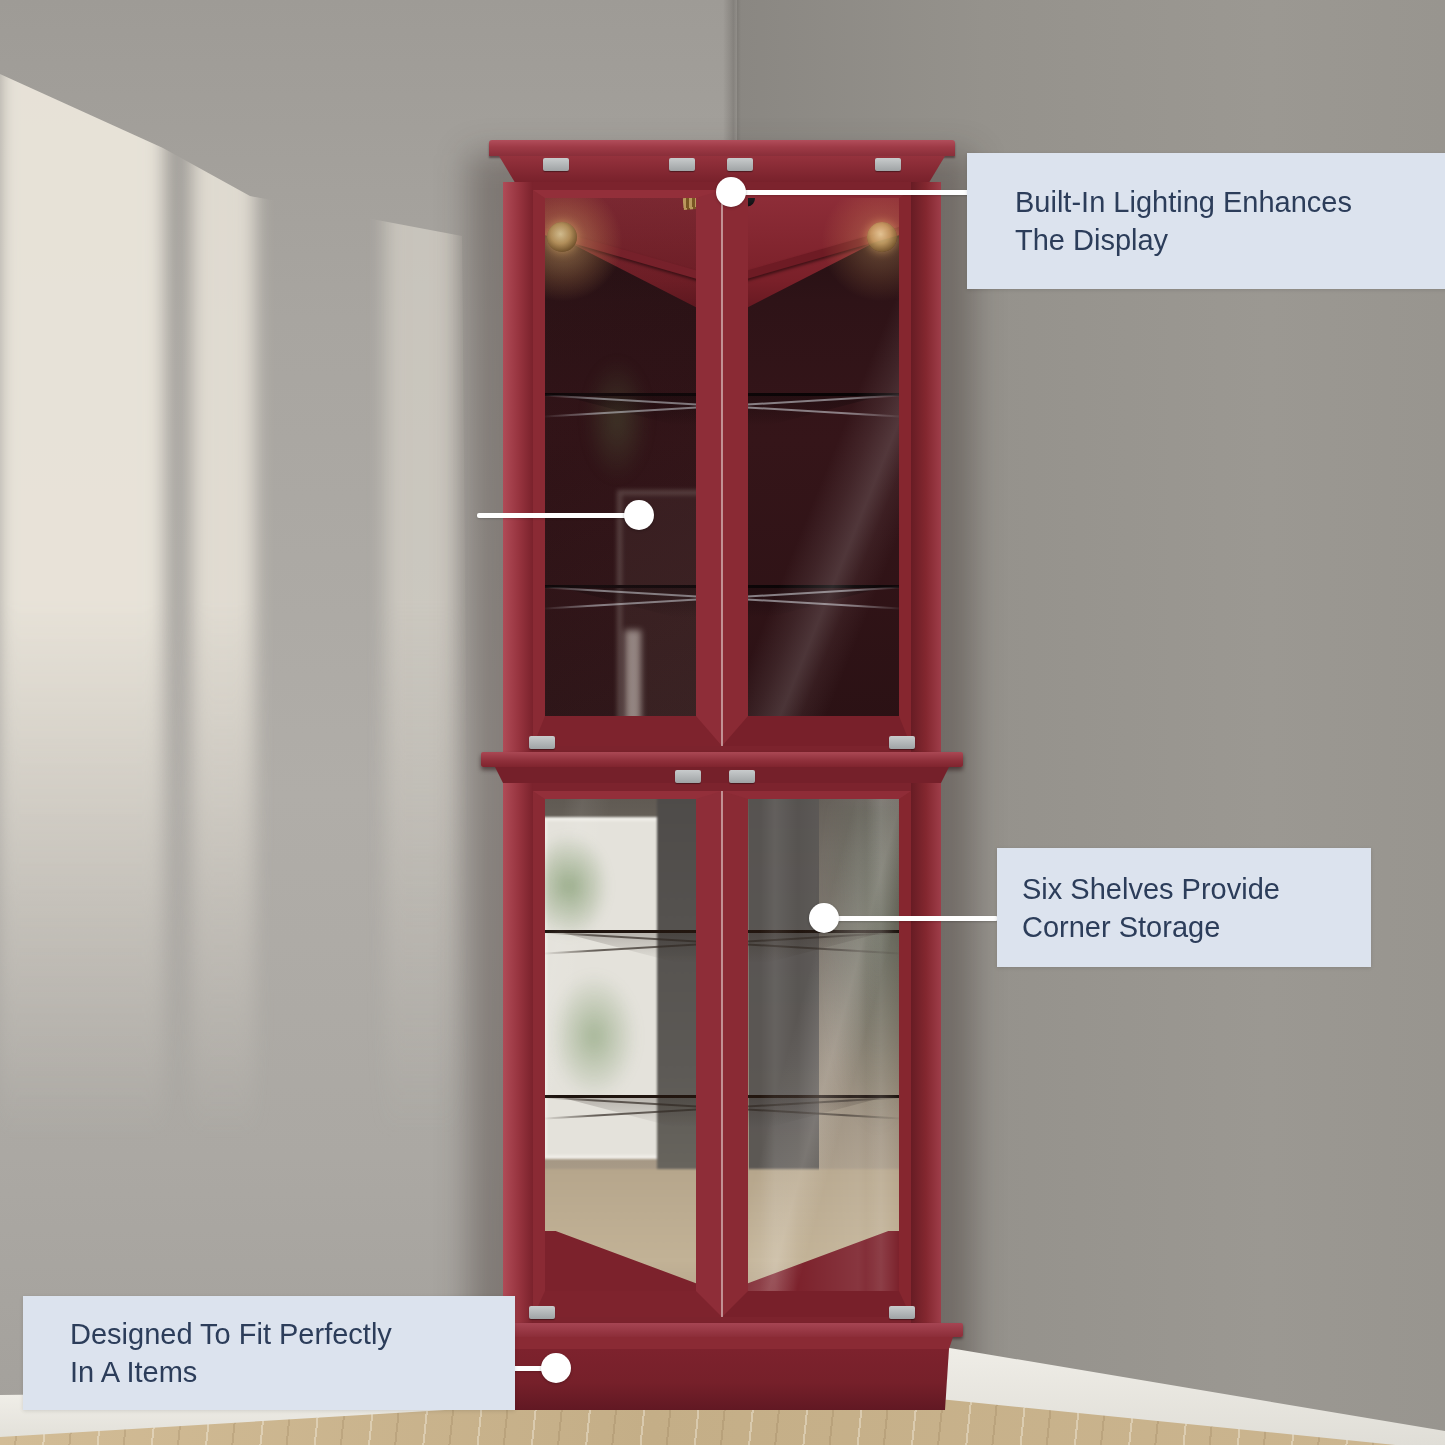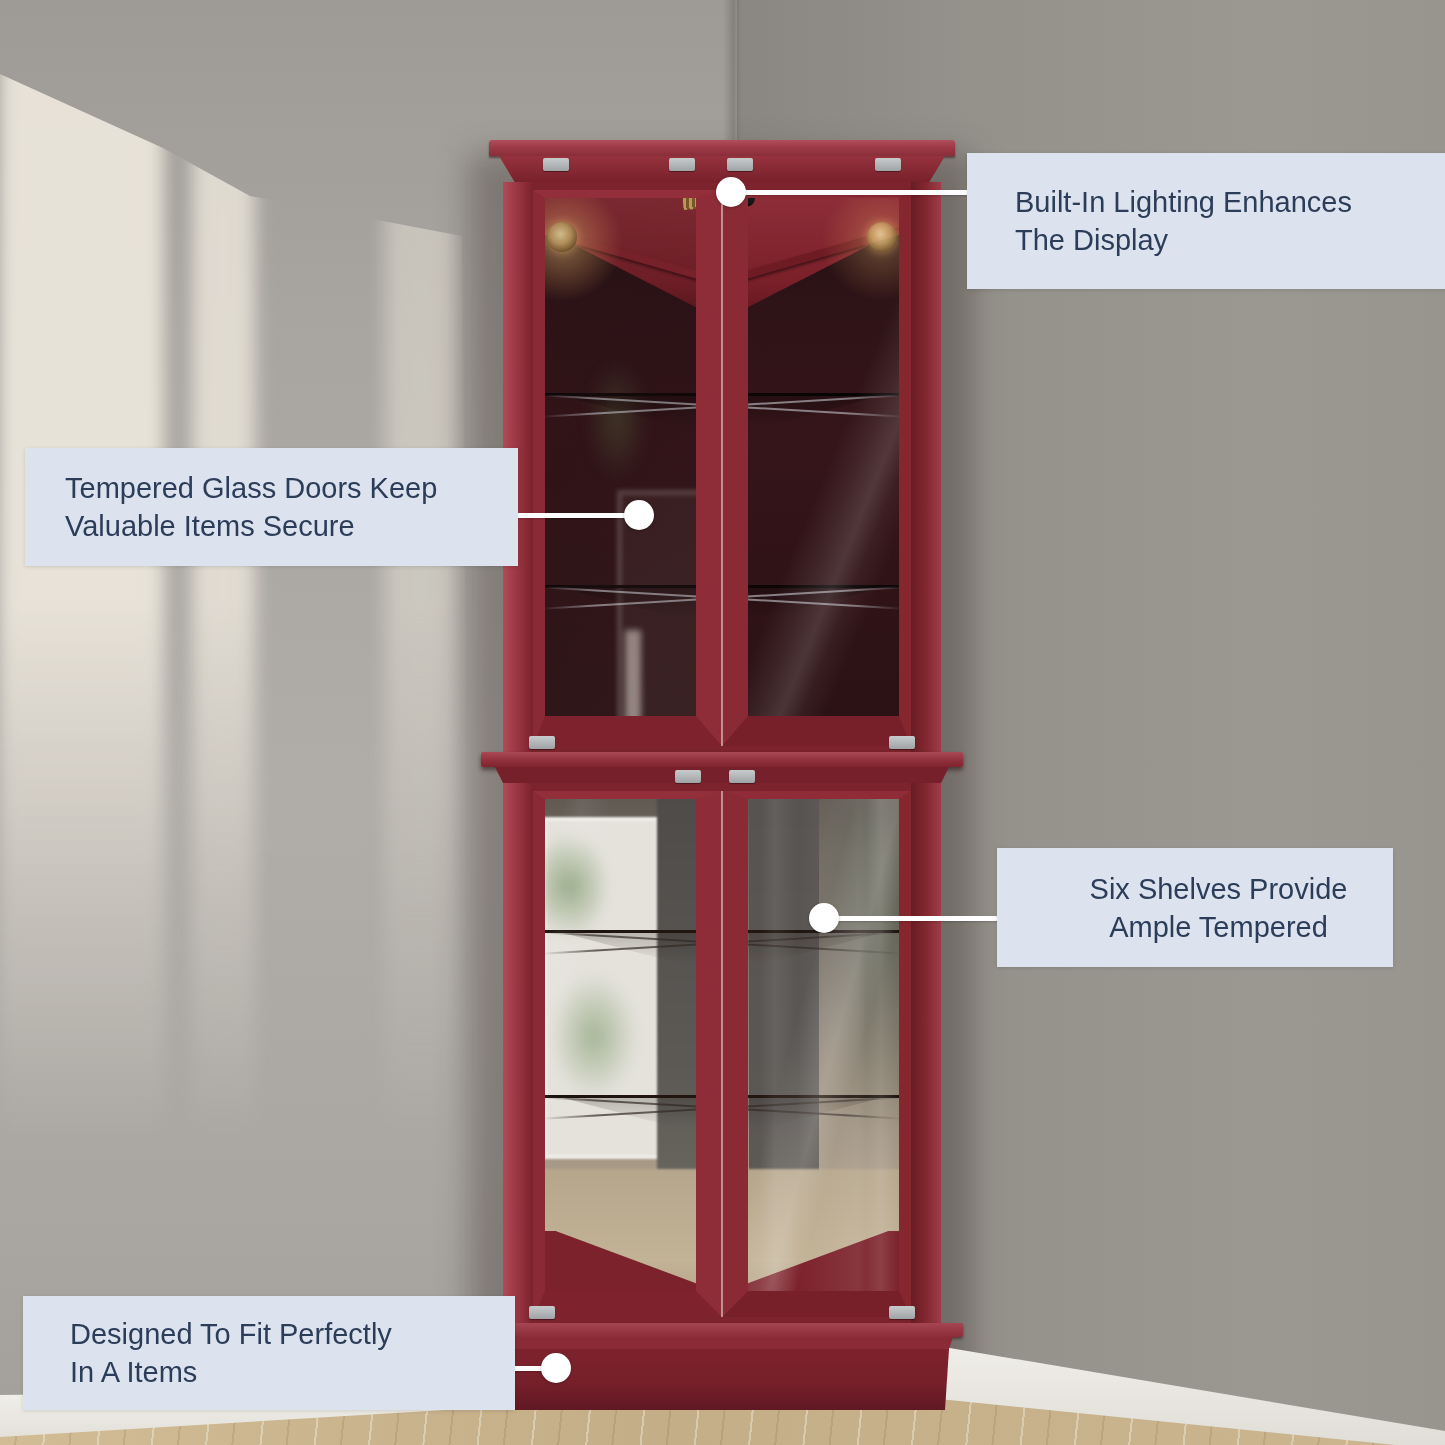--- a/index.html
+++ b/index.html
@@ -158,21 +158,21 @@
   .leader{height:5px;background:var(--leader-color,#fff);border-radius:2px;z-index:8;
     box-shadow:0 1px 2px rgba(0,0,0,.18);}
   .dot{width:30px;height:30px;border-radius:50%;background:var(--leader-color,#fff);z-index:8;
     box-shadow:0 1px 3px rgba(0,0,0,.25);}
   .callout{z-index:9;background:var(--callout-bg,#dce3ee);color:var(--callout-text,#2c3d5a);
     display:flex;flex-direction:column;justify-content:center;
     font-size:29px;line-height:38px;box-shadow:0 1px 4px rgba(0,0,0,.12);}
   .callout span{display:block;}
   .co-lighting{left:967px;top:153px;width:445px;height:136px;padding-left:48px;}
   .co-glass{left:25px;top:448px;width:453px;height:118px;padding-left:40px;}
-  .co-shelves{left:997px;top:848px;width:349px;height:119px;padding-left:47px;text-align:center;}
+  .co-shelves{left:997px;top:848px;width:349px;height:119px;padding-left:25px;}
   .co-corner{left:23px;top:1296px;width:445px;height:114px;padding-left:47px;}
   .title{left:0;top:46px;width:1445px;text-align:center;z-index:10;
     font-size:46px;font-weight:bold;font-style:italic;color:var(--title-color,#4d5e85);}
   .title span{display:inline-block;transform:scaleX(.97);letter-spacing:.5px;}
 </style>
 </head>
 <body>
 
 <div id="stage">
 
@@ -287,26 +287,22 @@
   <div class="abs dot" style="left:624px;top:500px"></div>
   <div class="abs leader" style="left:824px;top:916px;width:174px"></div>
   <div class="abs dot" style="left:809px;top:903px"></div>
   <div class="abs leader" style="left:464px;top:1366px;width:92px"></div>
   <div class="abs dot" style="left:541px;top:1353px"></div>
 
   <div class="abs callout co-lighting">
     <span>Built-In Lighting Enhances</span>
     <span>The Display</span>
   </div>
-  <div class="abs callout co-glass">
-    <span>Tempered Glass Doors Keep</span>
-    <span>Valuable Items Secure</span>
-  </div>
   <div class="abs callout co-shelves">
     <span>Six Shelves Provide</span>
-    <span>Ample Tempered</span>
+    <span>Corner Storage</span>
   </div>
   <div class="abs callout co-corner">
     <span>Designed To Fit Perfectly</span>
     <span>In A Items</span>
   </div>
 
 </div>
 
 </body></html>

